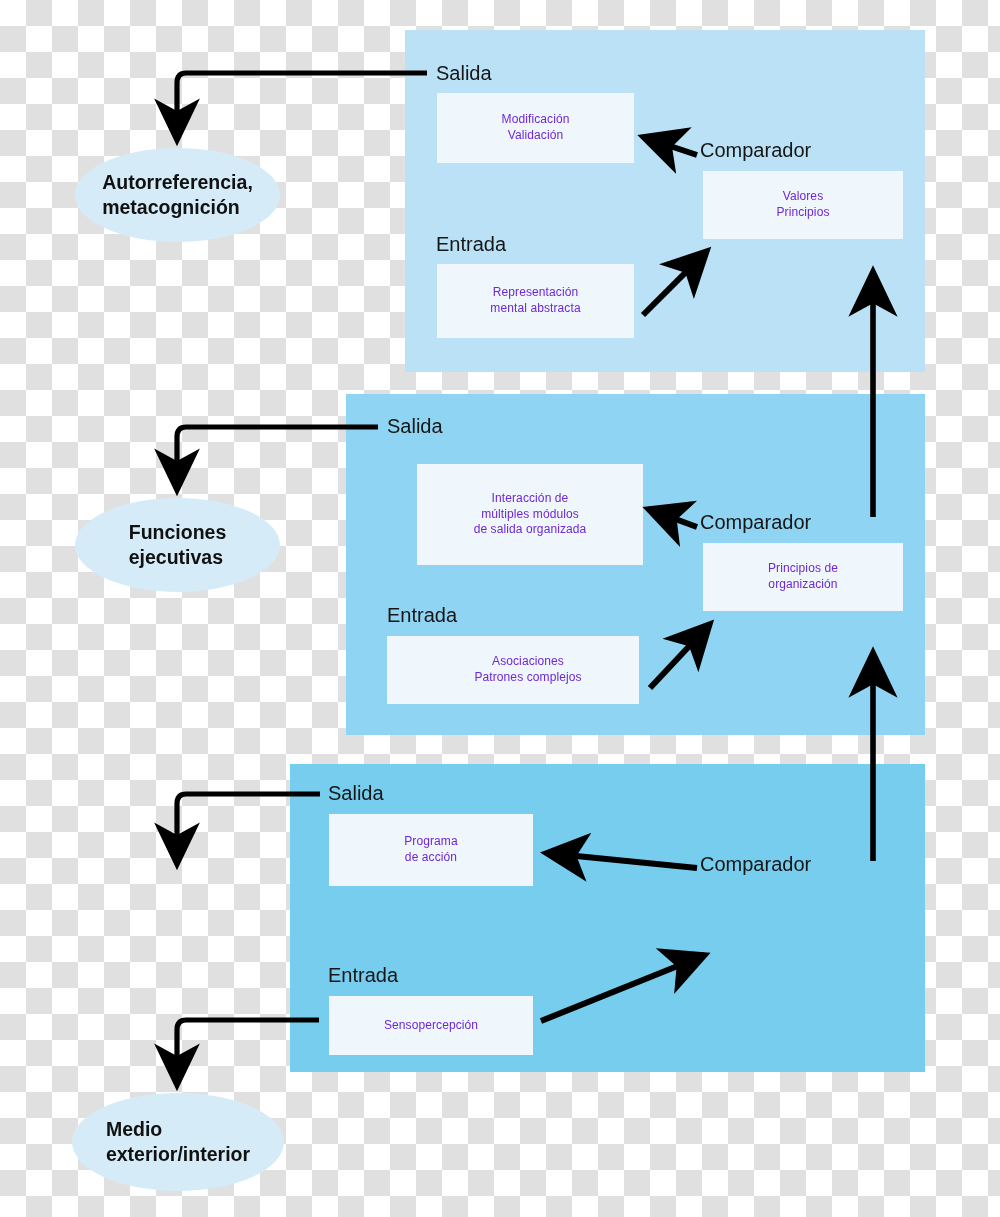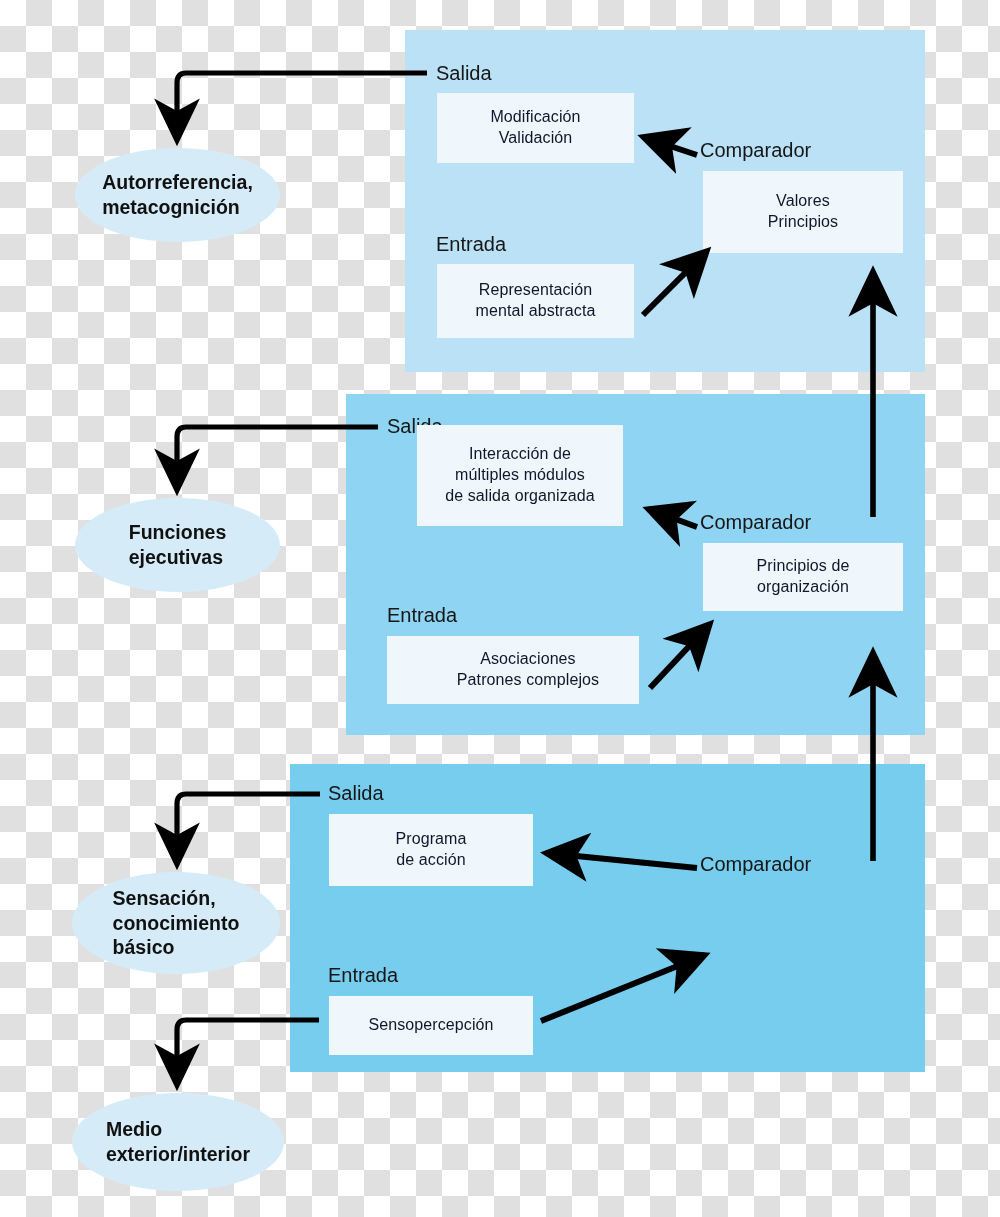--- a/index.html
+++ b/index.html
@@ -32,22 +32,22 @@
   }
 
   .box {
     position: absolute;
     box-sizing: border-box;
     background: #eff7fc;
     display: flex;
     align-items: center;
     justify-content: center;
     text-align: center;
-    color: #0f172a;
-    font-size: 16px;
+    color: #6d28d9;
+    font-size: 12px;
     line-height: 1.30;
     letter-spacing: .1px;
     padding: 2px 6px;
     white-space: pre-line;
   }
 
   .caption {
     position: absolute;
     color: #161616;
     font-size: 20px;
@@ -92,28 +92,28 @@
   <div class="box" style="left:437px; top:93px; width:197px; height:70px;">Modificación
 Validación</div>
 
   <div class="caption" style="left:436px; top:232px;">Entrada</div>
 
   <div class="box" style="left:437px; top:264px; width:197px; height:74px;">Representación
 mental abstracta</div>
 
   <div class="caption" style="left:700px; top:138px;">Comparador</div>
 
-  <div class="box" style="left:703px; top:171px; width:200px; height:82px;">Valores
+  <div class="box" style="left:703px; top:171px; width:200px; height:68px;">Valores
 Principios</div>
 
   <div class="panel" style="left:346px; top:394px; width:579px; height:341px; background:#8fd4f2;"></div>
 
   <div class="caption" style="left:387px; top:414px;">Salida</div>
 
-  <div class="box" style="left:417px; top:425px; width:206px; height:101px;">Interacción de
+  <div class="box" style="left:417px; top:464px; width:226px; height:101px;">Interacción de
 múltiples módulos
 de salida organizada</div>
 
   <div class="caption" style="left:387px; top:603px;">Entrada</div>
 
   <div class="box" style="left:387px; top:636px; width:252px; height:68px;padding-left:36px;">Asociaciones
 Patrones complejos</div>
 
   <div class="caption" style="left:700px; top:510px;">Comparador</div>
 
@@ -133,23 +133,20 @@
 
   <div class="caption" style="left:700px; top:852px;">Comparador</div>
 
 
   <div class="ellipse" style="left:75px; top:148px; width:205px; height:94px;">Autorreferencia,
 metacognición</div>
 
   <div class="ellipse" style="left:75px; top:498px; width:205px; height:94px;">Funciones
 ejecutivas</div>
 
-  <div class="ellipse" style="left:72px; top:872px; width:208px; height:102px;">Sensación,
-conocimiento
-básico</div>
 
   <div class="ellipse" style="left:72px; top:1093px; width:212px; height:98px;">Medio
 exterior/interior</div>
 
   <svg class="overlay" viewBox="0 0 1000 1217" xmlns="http://www.w3.org/2000/svg">
     <defs>
       <marker id="ah" markerWidth="9" markerHeight="9" refX="7.2" refY="4.5" orient="auto" markerUnits="strokeWidth">
         <path d="M0,0.4 L8.2,4.5 L0,8.6 L2.1,4.5 Z" fill="#000000"></path>
       </marker>
       <marker id="ah-thin" markerWidth="10" markerHeight="10" refX="8" refY="5" orient="auto" markerUnits="strokeWidth">

